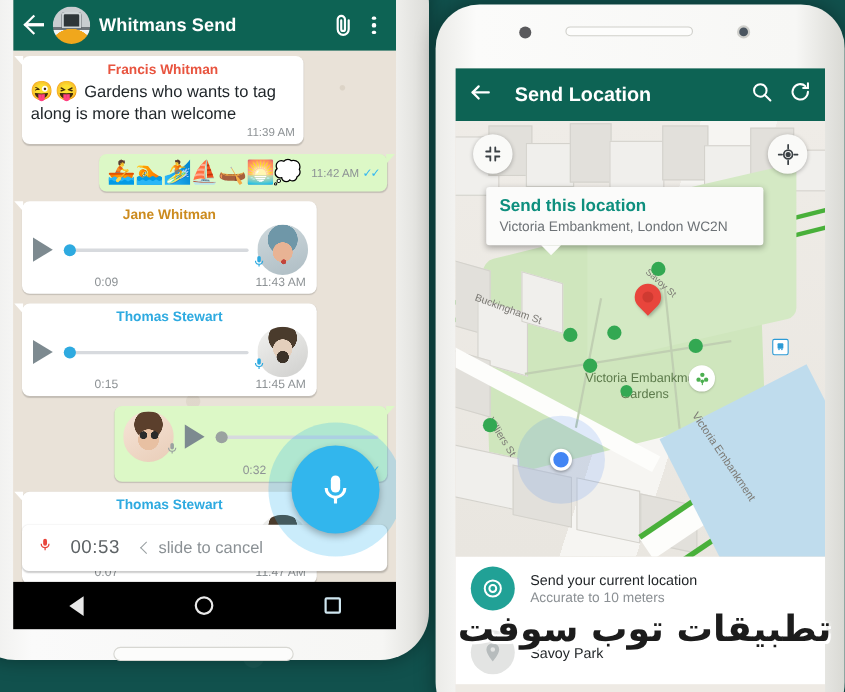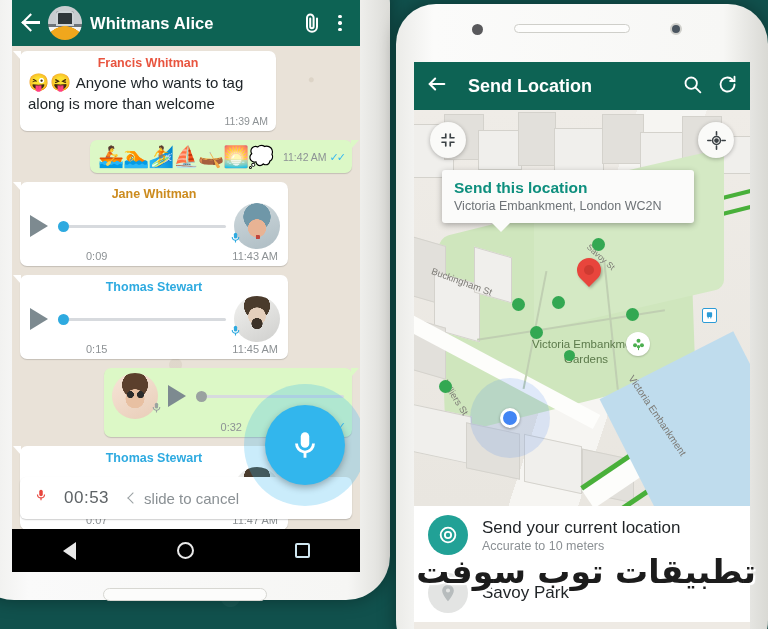--- a/index.html
+++ b/index.html
@@ -269,21 +269,21 @@
     border-style: solid; border-width: 9px 9px 0 9px; border-color: #fbfbfa transparent transparent transparent;
   }
   .callout-title { color: #0e8f7e; font-size: 15.5px; font-weight: bold; }
   .callout-sub { color: #6d7276; font-size: 12.5px; margin-top: 2px; }
 
   .loc-list { background: #fff; }
   .loc-item { display: flex; align-items: center; gap: 14px; padding: 9px 14px; }
   .loc-icon { width: 40px; height: 40px; border-radius: 50%; flex: none; display: flex; align-items: center; justify-content: center; }
   .loc-icon.teal { background: #21a196; }
   .loc-icon.grey { background: #e3e4e3; }
-  .loc-name { font-size: 17px; color: #1f2326; }
+  .loc-name { font-size: 13px; color: #1f2326; }
   .loc-desc { font-size: 12.5px; color: #8b9094; margin-top: 1px; }
 
   .watermark {
     position: absolute; left: 400px; top: 552px; width: 372px;
     text-align: center; z-index: 30;
     font-family: "DejaVu Sans", sans-serif;
     font-size: 33px; font-weight: bold; color: #1c1c1c; direction: rtl;
     text-shadow: 0 0 4px #fff, 0 0 4px #fff, 2px 2px 0 #fff, -2px -2px 0 #fff;
     letter-spacing: -1px;
   }
@@ -294,40 +294,40 @@
 <div class="bg-doodle"></div>
 
 <div class="phone" id="phone-left">
 
   <div id="screen-left">
 
     <div class="wa-header">
       <div class="wa-back"></div>
       <div class="wa-avatar"></div>
       <div class="wa-title-wrap">
-        <div class="wa-title">Whitmans Alice</div>
+        <div class="wa-title">Whitmans Send</div>
       </div>
       <div class="wa-clip">
         <svg viewBox="0 0 24 24" fill="none" stroke="#ffffff" stroke-width="2" stroke-linecap="round">
           <path d="M17 7.5v8.2a5 5 0 0 1-10 0V6.8a3.3 3.3 0 0 1 6.6 0v8.7a1.7 1.7 0 0 1-3.4 0V7.6"></path>
         </svg>
       </div>
       <div class="wa-kebab">
           <i></i>
           <i></i>
           <i></i>
         </div>
     </div>
 
     <div class="wa-body">
 
       <div class="msg">
         <div class="bubble in" style="max-width:256px">
           <div class="sender" style="color:#e8543f">Francis Whitman</div>
-          <div class="msg-text"><span class="emo">😜😝</span> <span>Anyone who wants to tag along is more than welcome</span></div>
+          <div class="msg-text"><span class="emo">😜😝</span> <span>Gardens who wants to tag along is more than welcome</span></div>
           <div class="meta">
             <span>11:39 AM</span>
           </div>
         </div>
       </div>
 
       <div class="msg row-out">
         <div class="bubble out" style="padding:5px 8px 4px">
           <div class="emoji-bubble">
             <span class="emoji-strip">🚣🏊🏄⛵🛶🌅💭</span>

